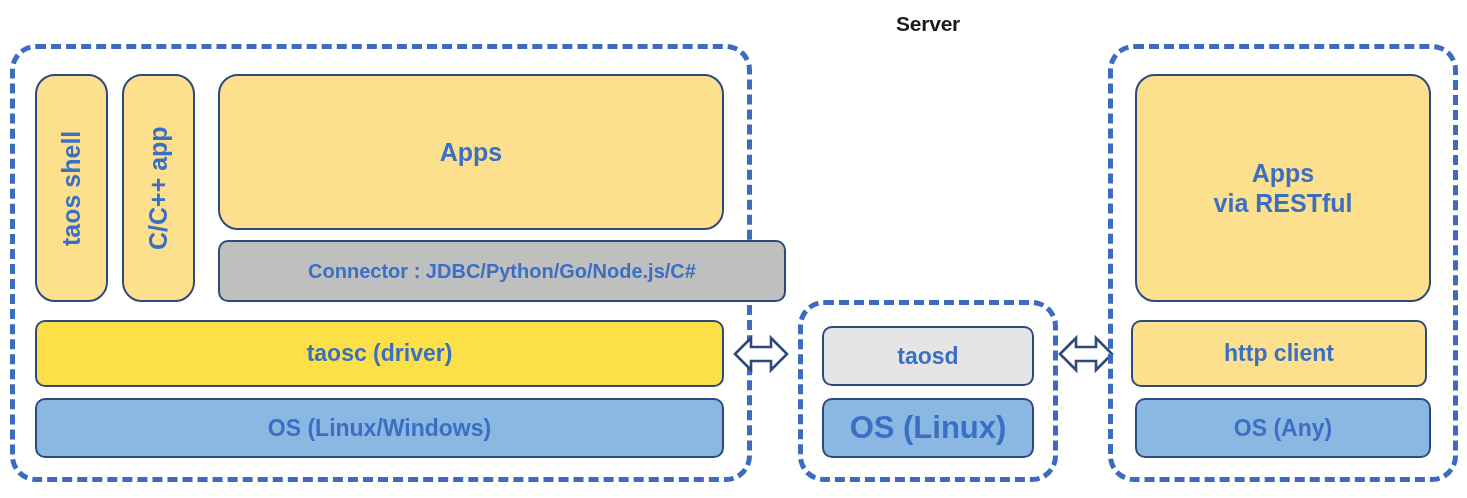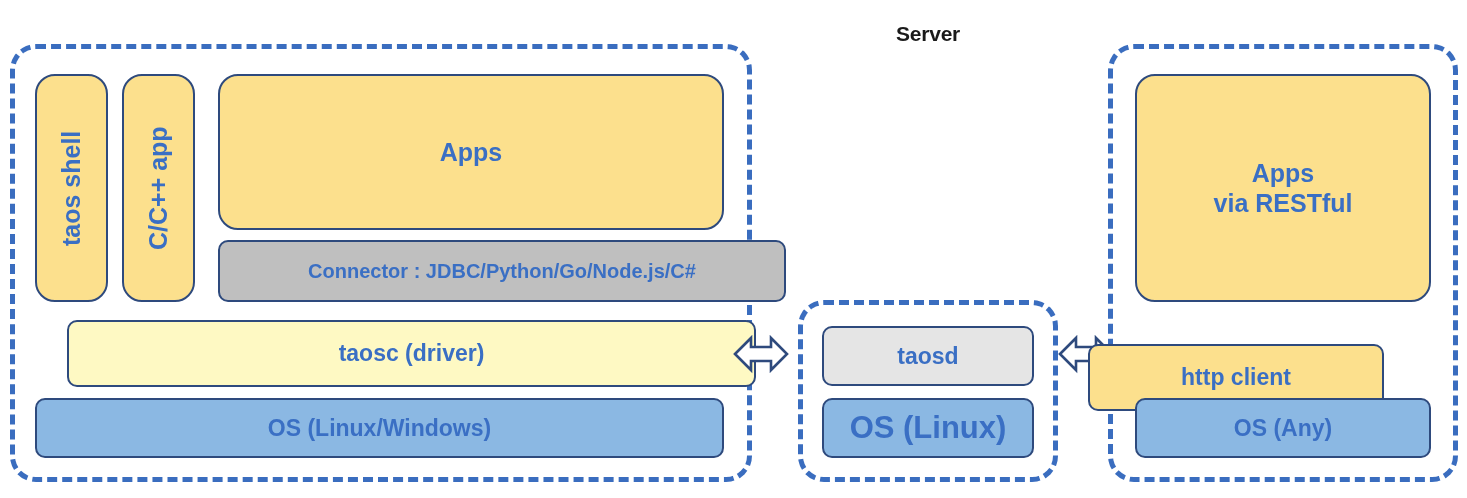--- a/index.html
+++ b/index.html
@@ -46,41 +46,41 @@
     color:#3a6fc4;
     font-weight:bold;
     font-size:22px;
     line-height:1.22;
     white-space:pre-line;
   }
   .block.small-radius{border-radius:10px;}
   .block.big-radius{border-radius:20px;}
 
   .fill-yellow{background:#fce08d;}
-  .fill-orange{background:#fef9c3;margin-left:32px;}
+  .fill-orange{background:#fde047;}
   .fill-green{background:#e5e5e5;}
   .fill-blue{background:#8bb8e3;}
   .fill-gray{background:#bfbfbf;}
 
   .vertical{
     writing-mode:vertical-rl;
     transform:rotate(180deg);
   }
 
   
   .arrow{position:absolute;}
   .arrow svg{display:block;}
 </style>
 </head>
 <body>
 
 <div class="stage">
 
 
-  <div class="section-title" style="left:928px;top:22px;">Server</div>
+  <div class="section-title" style="left:928px;top:12px;">Server</div>
 
 
   <div class="dashed-group" style="left:10px;top:44px;width:742px;height:438px;"></div>
 
   <div class="block big-radius fill-yellow vertical" style="left:35px;top:74px;width:73px;height:228px;font-size:25px;">taos shell</div>
 
   <div class="block big-radius fill-yellow vertical" style="left:122px;top:74px;width:73px;height:228px;font-size:25px;">C/C++ app</div>
 
   <div class="block big-radius fill-yellow" style="left:218px;top:74px;width:506px;height:156px;font-size:25px;">Apps</div>
 
@@ -106,17 +106,17 @@
     <svg width="56" height="52" viewBox="0 0 56 52" aria-hidden="true">
       <polygon points="2,26 18,10 18,19 38,19 38,10 54,26 38,42 38,33 18,33 18,42" fill="#ffffff" stroke="#2e4a7d" stroke-width="2.6" stroke-linejoin="miter"></polygon>
     </svg>
   </div>
 
   <div class="dashed-group" style="left:1108px;top:44px;width:350px;height:438px;"></div>
 
   <div class="block big-radius fill-yellow" style="left:1135px;top:74px;width:296px;height:228px;font-size:25px;">Apps
 via RESTful</div>
 
-  <div class="block small-radius fill-yellow" style="left:1088px;top:320px;width:296px;height:67px;font-size:23px;margin-top:24px;">http client</div>
+  <div class="block small-radius fill-yellow" style="left:1131px;top:320px;width:296px;height:67px;font-size:23px;">http client</div>
 
   <div class="block small-radius fill-blue" style="left:1135px;top:398px;width:296px;height:60px;font-size:23px;">OS (Any)</div>
 
 </div>
 
 </body></html>

